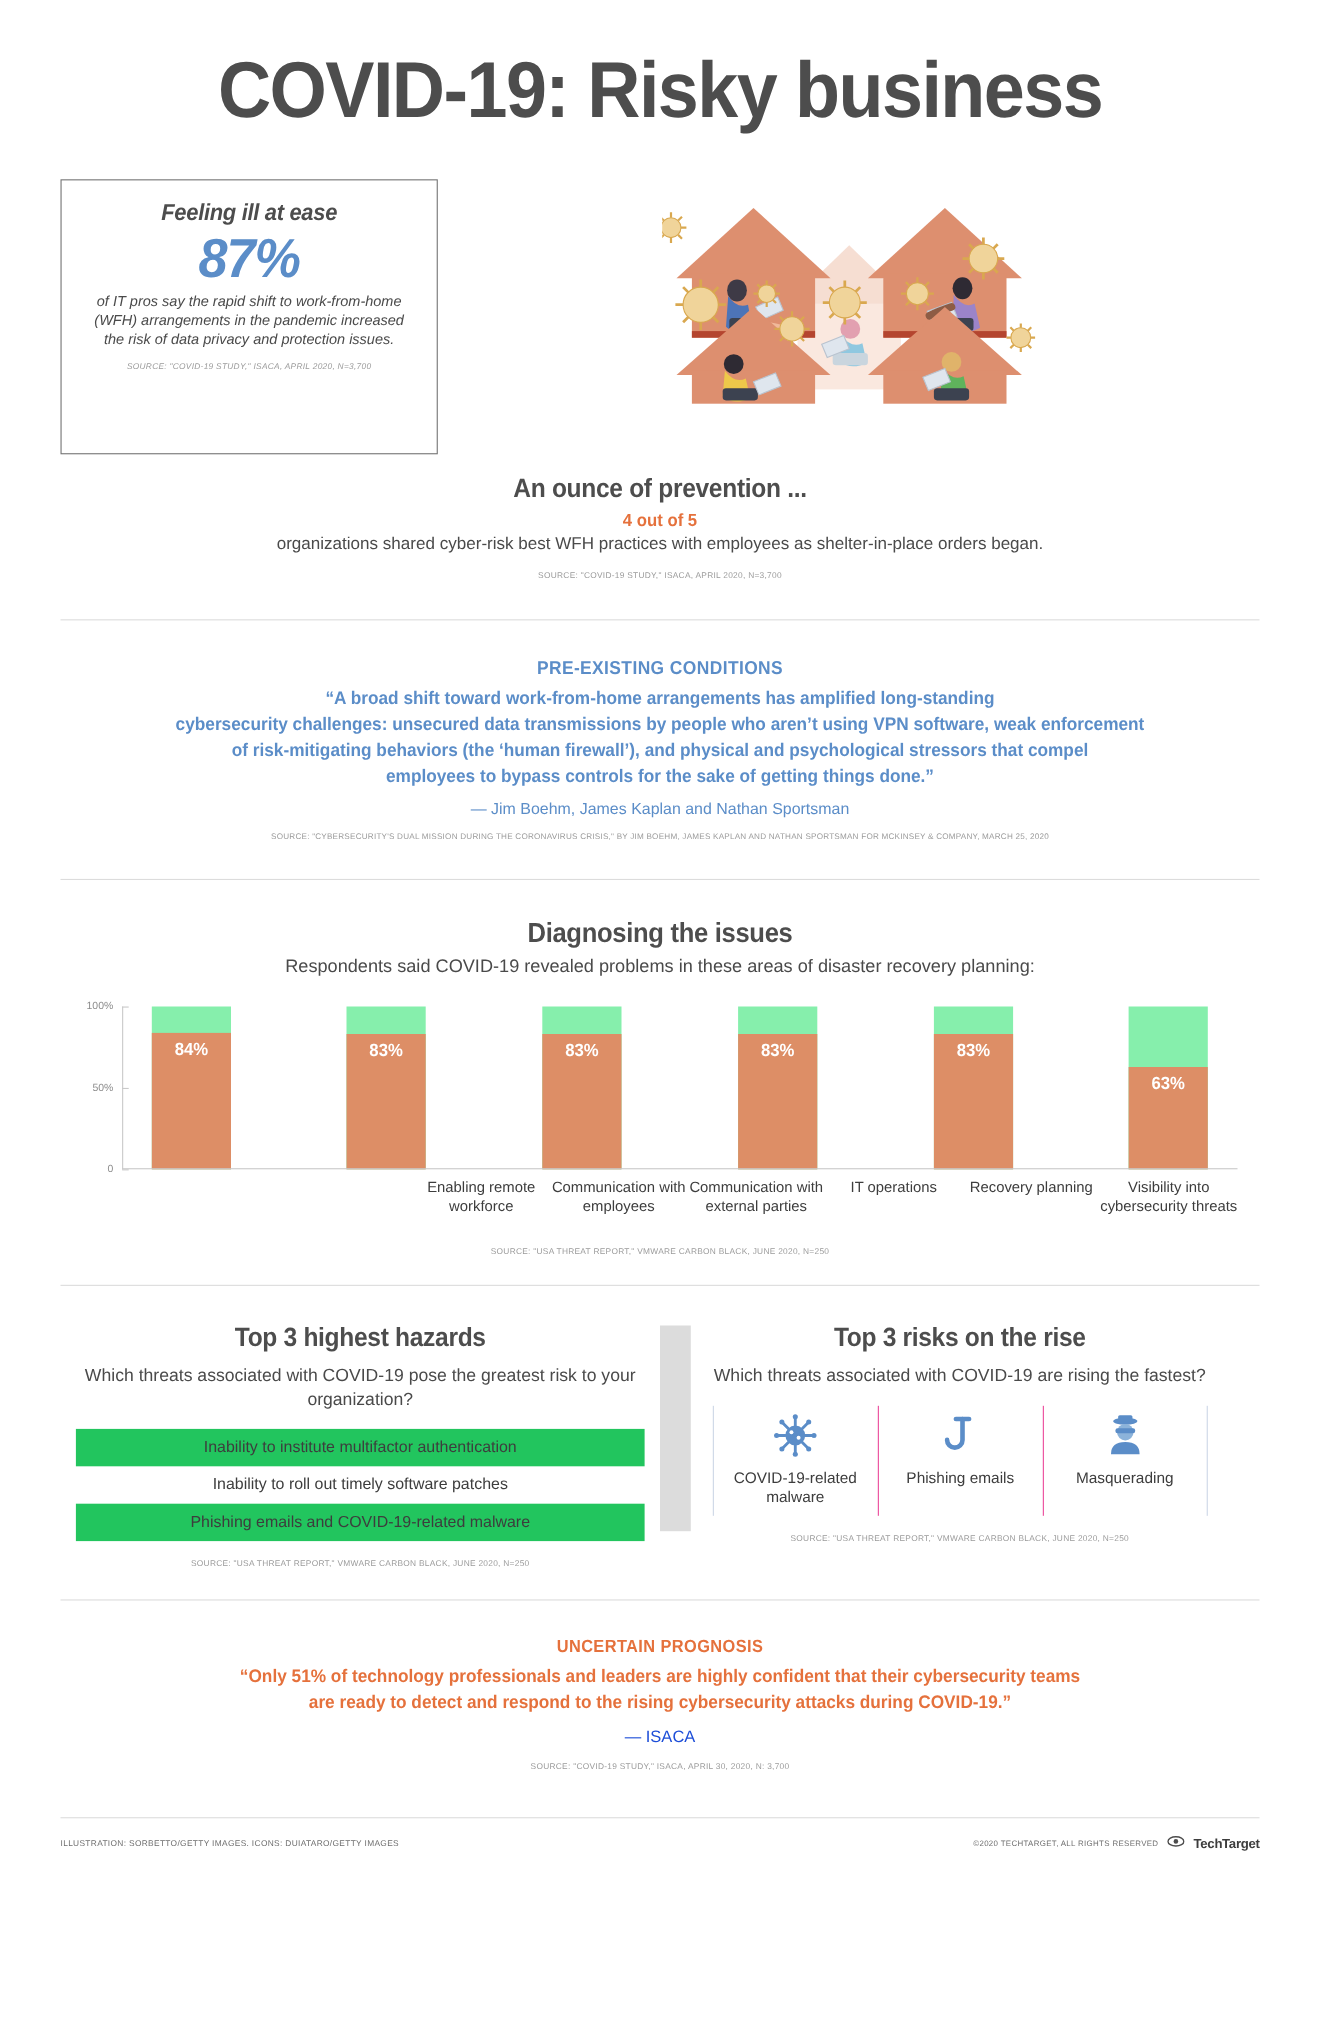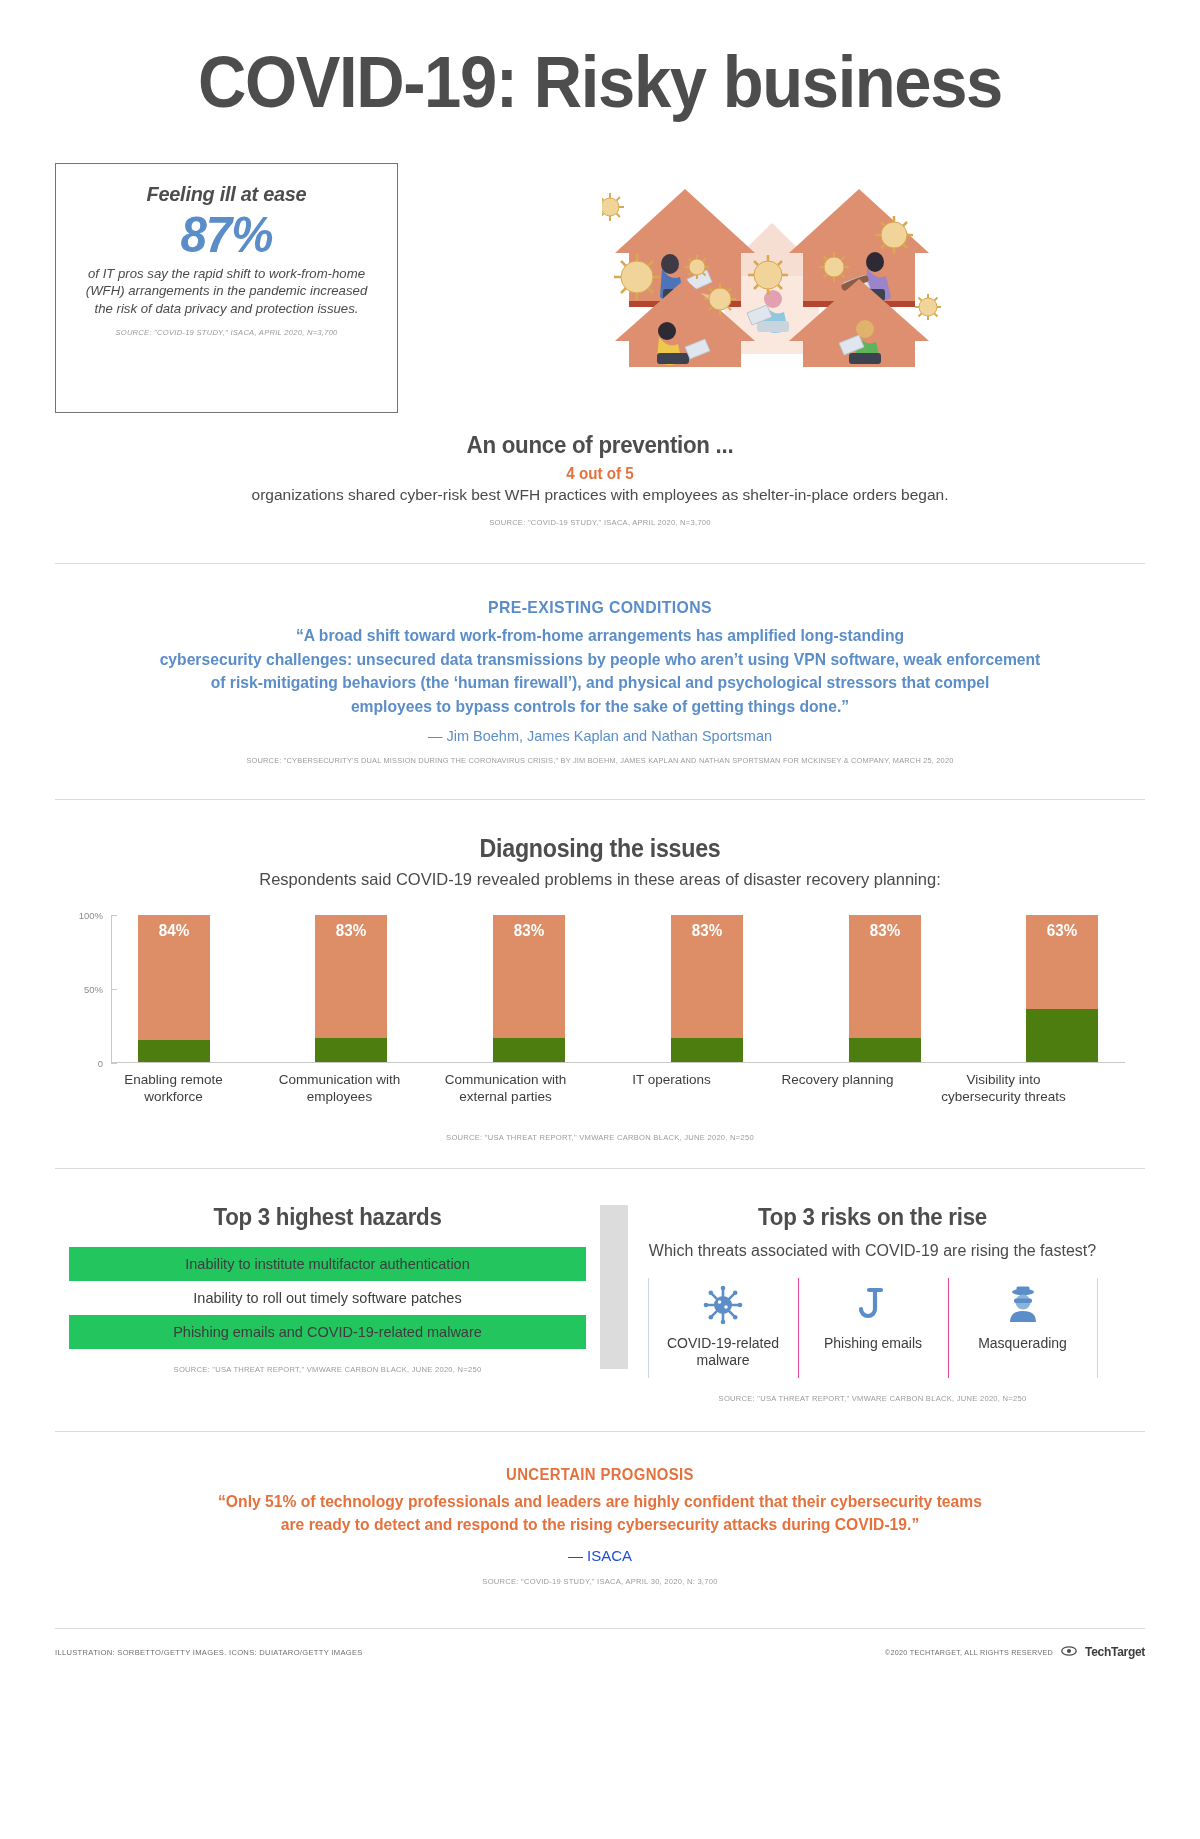--- a/index.html
+++ b/index.html
@@ -114,35 +114,35 @@
   }
   .ytick-mark {
     position:absolute; left:56px; width:6px; height:1px; background:#c9c9c9;
   }
   .bars {
     display:flex; justify-content:space-between; align-items:flex-end;
     height:148px; position:relative;
   }
   .bar-col { width:125px; position:relative; display:flex; justify-content:center; }
   .bar-outer {
-    width:72px; height:148px; background:#4d7c0f; position:relative;
-    display:flex; flex-direction:column; margin-top:20px;
+    width:72px; height:148px; background:#86efac; position:relative;
+    display:flex; flex-direction:column; justify-content:flex-end;margin-top:20px;
   }
   .bar-fill {
     width:100%; background:#dd8e66; position:relative;
   }
   .bar-val {
     position:absolute; top:7px; left:0; right:0;
     font-size:16px; font-weight:bold; color:#ffffff;
     text-align:center; transform:scaleX(0.95);
   }
   .bar-base {
     position:absolute; bottom:0; left:0; right:0; height:1px; background:#c9c9c9;
   }
-  .xlabels { display:flex; justify-content:flex-start; margin-top:9px;gap:41px; }
+  .xlabels { display:flex; justify-content:flex-end; margin-top:9px; }
   .xlab {
     width:125px; font-size:13.5px; color:#3d3d3d; line-height:1.22; text-align:center;
   }
   .chart-src {
     font-size:7.6px; color:#9b9b9b; letter-spacing:0.25px;
     margin-top:18px; text-align:center;
   }
 
   
   .top3 { display:flex; padding-top:34px; position:relative; }
@@ -480,20 +480,21 @@
     <div class="chart-src">SOURCE: "USA THREAT REPORT," VMWARE CARBON BLACK, JUNE 2020, N=250</div>
   </div>
 
   <div class="divider" style="margin-top:26px;"></div>
 
   <div class="top3">
     <div class="t3-divider"></div>
 
     <div>
       <div class="t3-title">Top 3 highest hazards</div>
+      <div class="t3-sub">Which threats associated with COVID-19 pose the greatest risk to your organization?</div>
       <div class="hazard-list">
         <div class="hazard-item alt">Inability to institute multifactor authentication</div>
         <div class="hazard-item">Inability to roll out timely software patches</div>
         <div class="hazard-item alt">Phishing emails and COVID-19-related malware</div>
       </div>
       <div class="t3-src">SOURCE: "USA THREAT REPORT," VMWARE CARBON BLACK, JUNE 2020, N=250</div>
     </div>
 
     <div>
       <div class="t3-title">Top 3 risks on the rise</div>

